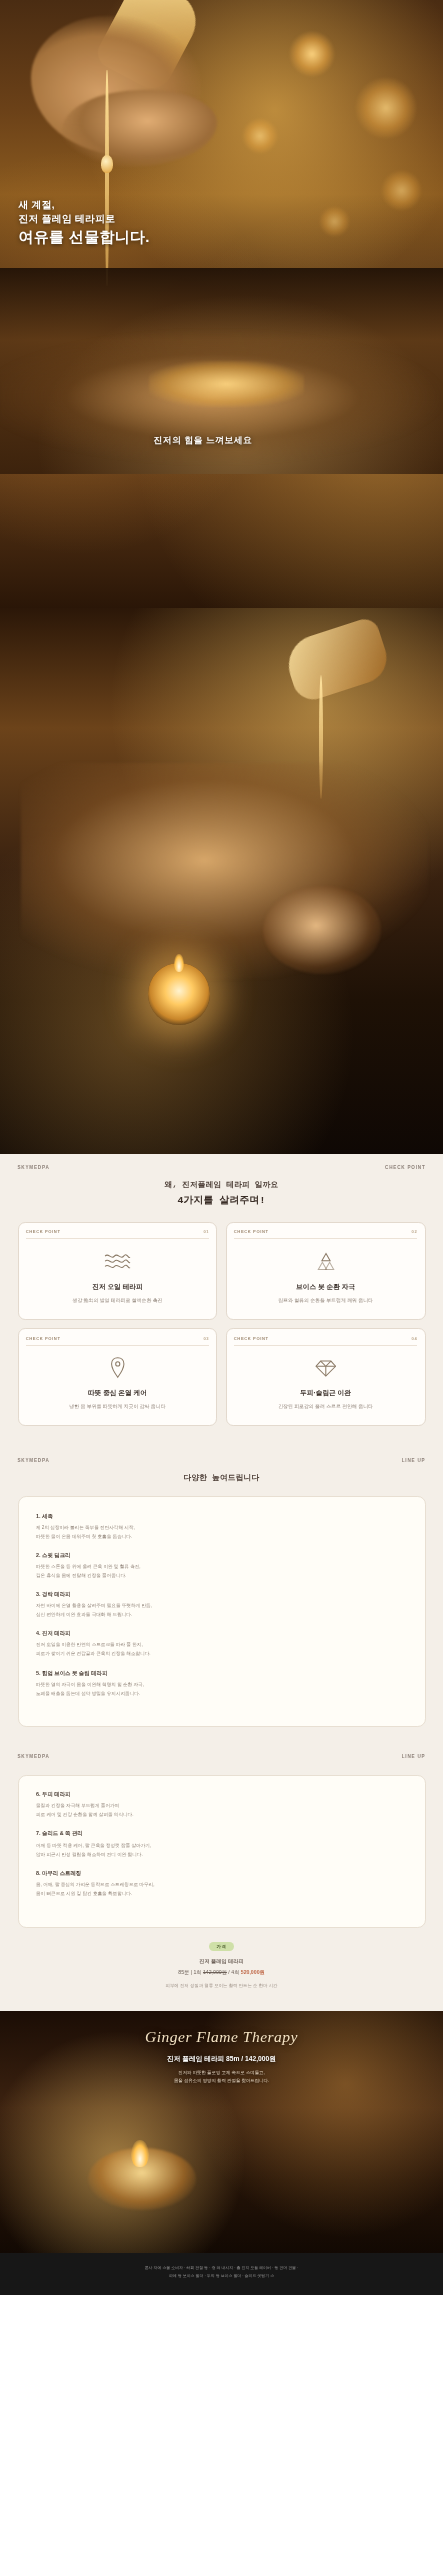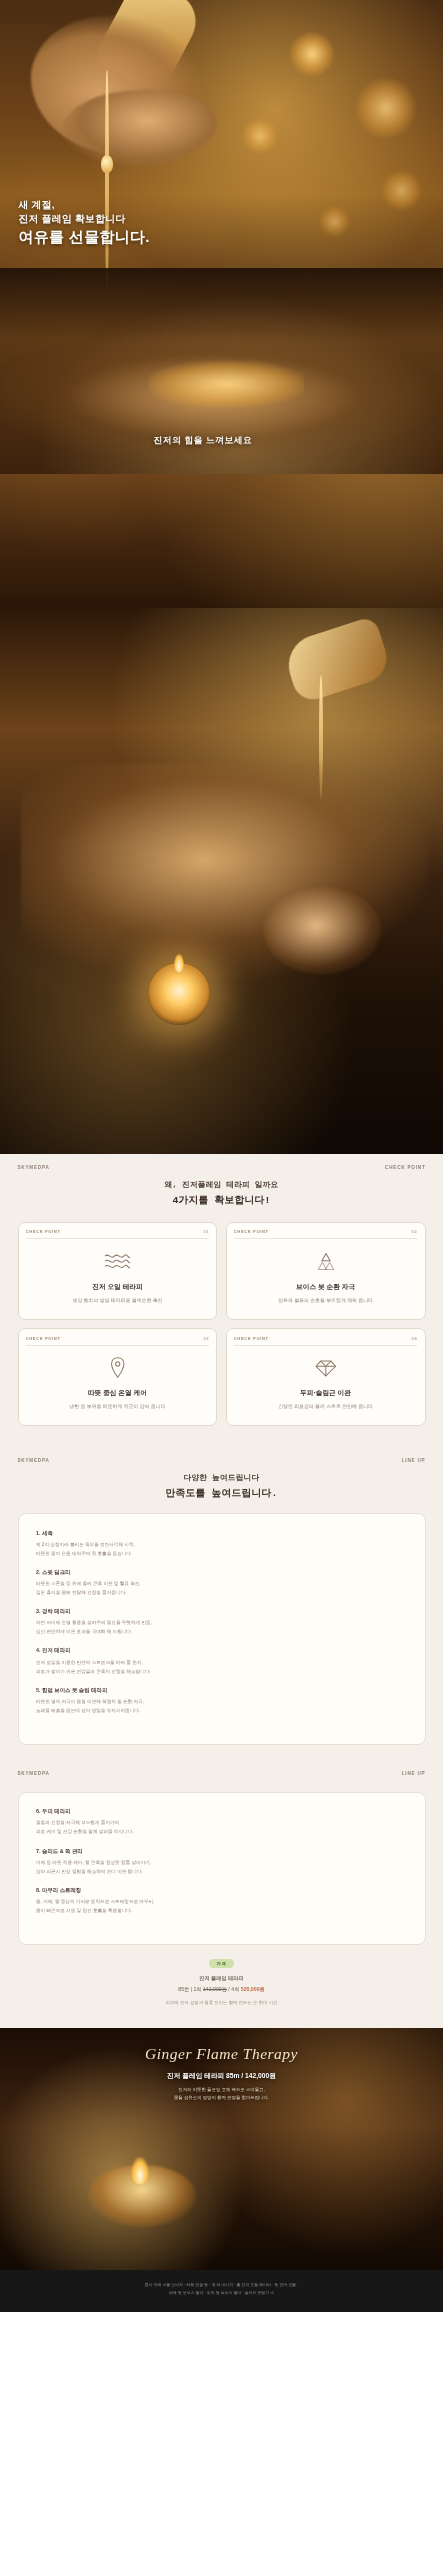--- a/index.html
+++ b/index.html
@@ -261,21 +261,21 @@
     <div class="hand"></div>
     <div class="hand2"></div>
     <div class="stream"></div>
     <div class="drop"></div>
     <div class="hero-mid"></div>
     <div class="hero-body"></div>
     <div class="hero-oilpool"></div>
 
     <div class="hero-title">
       <div class="l1">새 계절,</div>
-      <div class="l2">진저 플레임 확보합니다</div>
+      <div class="l2">진저 플레임 테라피로</div>
       <div class="l3">여유를 선물합니다.</div>
     </div>
     <div class="hero-sub">진저의 힘을 느껴보세요</div>
   </section>
 
   <section class="photo2">
     <div class="pour"></div>
     <div class="pourstream"></div>
     <div class="back"></div>
     <div class="head"></div>
@@ -285,21 +285,21 @@
     <div class="bokeh" style="left:77px;top:118px;width:26px;height:26px;opacity:.45;"></div>
   </section>
 
   <section class="light">
     <div class="secbar">
       <span>SKYMEDPA</span>
       <span class="right">CHECK POINT</span>
     </div>
     <div class="heading">
       <div class="hl1">왜, 진저플레임 테라피 일까요</div>
-      <div class="hl2">4가지를 확보합니다!</div>
+      <div class="hl2">4가지를 살려주며!</div>
     </div>
 
     <div class="cards">
 
       <div class="card">
         <div class="chead">
           <span>CHECK POINT</span>
           <span class="cnum">01</span>
         </div>
         <div class="cicon">
@@ -366,21 +366,20 @@
     </div>
   </section>
 
   <section class="light">
     <div class="secbar">
       <span>SKYMEDPA</span>
       <span class="right">LINE UP</span>
     </div>
     <div class="heading">
       <div class="hl1">다양한 높여드립니다</div>
-      <div class="hl2">만족도를 높여드립니다.</div>
     </div>
     <div class="panel">
       <div class="ptitle">1. 세족</div>
       <div class="pbody">제 2의 심장이라 불리는 족부를 전탄사각해 시작,
 따뜻한 물이 온몸 데워주며 첫 호흡을 돕습니다.</div>
       <div class="ptitle">2. 스윗 딥크리</div>
       <div class="pbody">따뜻한 스톤을 등 위에 올려 근육 이완 및 혈류 촉진,
 깊은 휴식을 몸에 전달해 긴장을 풀어줍니다.</div>
       <div class="ptitle">3. 경락 테라피</div>
       <div class="pbody">자연 바이에 온열 활용을 살려주며 필요를 뚜렷하게 만듭,

